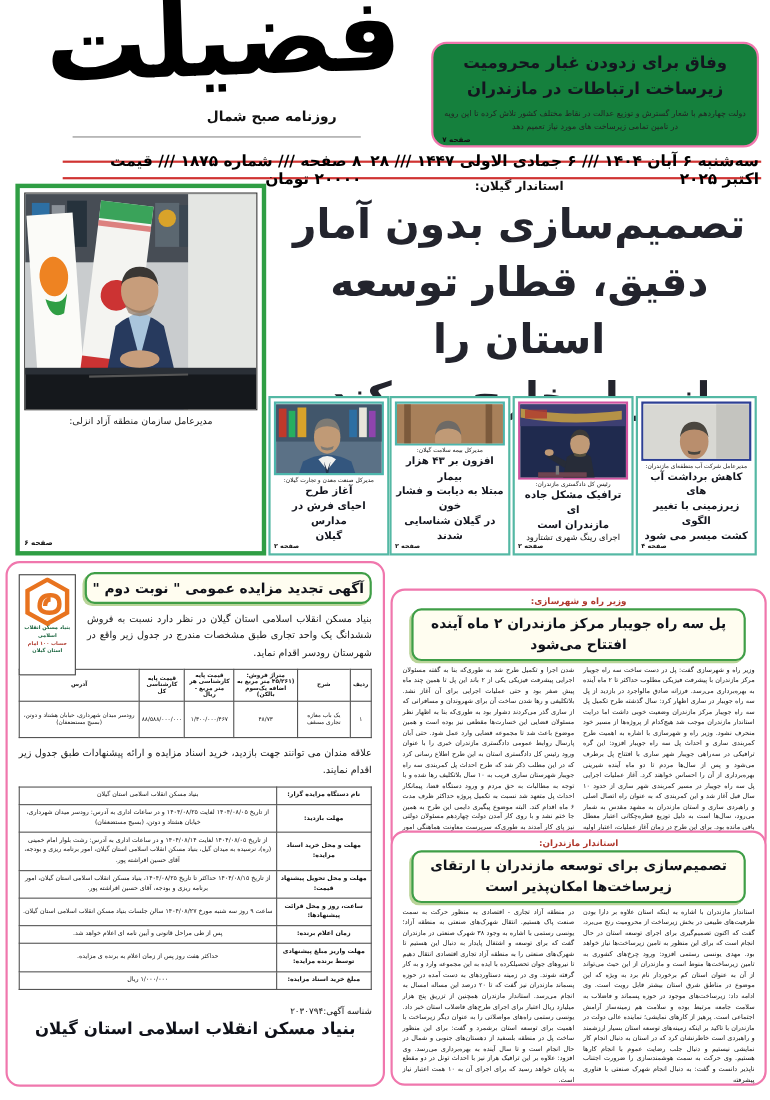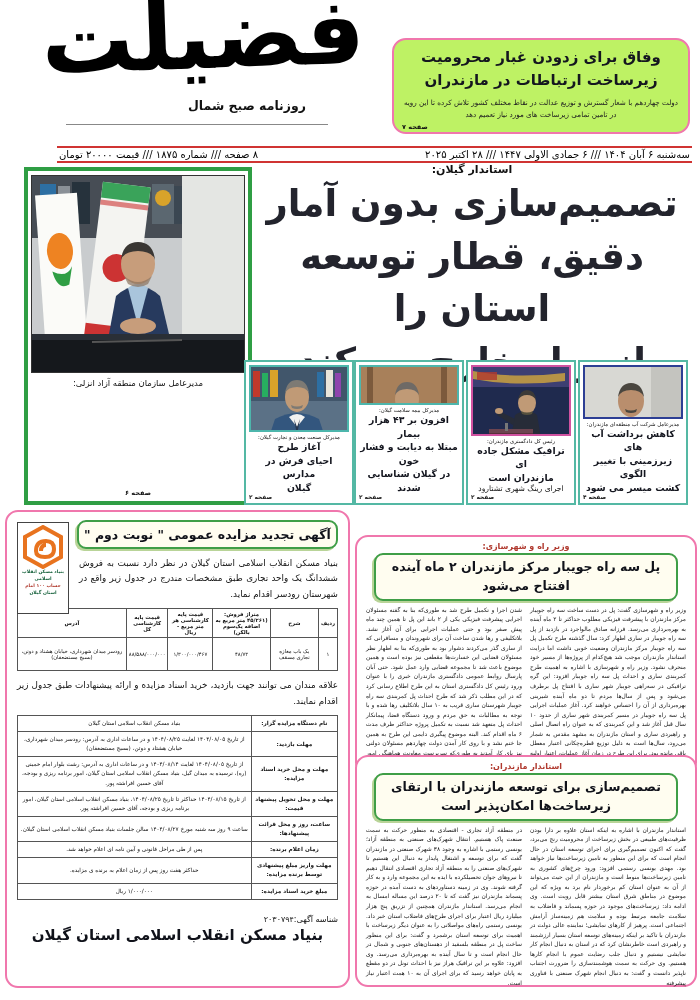--- a/index.html
+++ b/index.html
@@ -9,41 +9,41 @@
 
   
   .masthead{position:absolute;left:38px;top:-14px;width:330px;height:150px;}
   .masthead-title{font-size:92px;font-weight:bold;color:#000;line-height:1.1;
                   transform:rotate(-2deg);letter-spacing:-3px;text-align:center;}
   .masthead-sub{position:absolute;left:150px;top:112px;font-size:12.5px;font-weight:bold;}
   .masthead-rule{position:absolute;left:28px;top:138px;width:262px;height:1px;background:#888;}
 
   
   .topbox{position:absolute;left:392px;top:38px;width:298px;height:96px;
-          border:2px solid #f077ad;border-radius:14px;background:#bef264;padding:6px 8px 2px;box-sizing:border-box;}
+          border:2px solid #f077ad;border-radius:14px;background:#15803d;padding:6px 8px 2px;box-sizing:border-box;}
   .topbox-headline{font-size:15px;font-weight:bold;text-align:center;line-height:1.55;color:#14161f;}
   .topbox-sub{font-size:7.2px;text-align:center;line-height:1.7;margin-top:4px;color:#222;}
   .topbox-page{font-size:6.5px;font-weight:bold;text-align:left;margin-top:2px;}
 
   
   .datestrip{position:absolute;left:57px;top:146px;width:635px;height:17px;
              border-top:2px solid #d03432;border-bottom:2px solid #d03432;
              display:flex;justify-content:space-between;align-items:center;box-sizing:border-box;padding:0 2px;}
-  .datestrip span{font-size:10px;font-weight:normal;color:#000;}
+  .datestrip span{font-size:14px;font-weight:bold;color:#000;}
 
   
   .lead{position:absolute;left:252px;top:163px;width:440px;}
   .lead-kicker{font-size:11px;font-weight:bold;text-align:center;}
   .lead-headline{font-size:37px;font-weight:bold;text-align:center;line-height:1.42;
                  color:#23242d;margin-top:2px;letter-spacing:-1px;}
   .lead-page{font-size:7.5px;font-weight:bold;text-align:left;margin-top:3px;}
 
   
-  .photobox{position:absolute;left:24px;top:167px;width:228px;height:338px;
-            border:4px solid #2f9e44;background:#fff;box-sizing:border-box;padding:4px;display:flex;flex-direction:column;align-items:center;}
+  .photobox{position:absolute;left:14px;top:167px;width:228px;height:338px;
+            border:4px solid #2f9e44;background:#fff;box-sizing:border-box;padding:4px;display:flex;flex-direction:column;}
   .photobox .photo{border:1px solid #333;height:196px;overflow:hidden;}
   .pb-kicker{font-size:8.5px;text-align:center;margin-top:5px;}
   .pb-headline{font-size:15.5px;font-weight:bold;text-align:center;line-height:1.55;color:#14161f;}
   .pb-page{font-size:6.5px;font-weight:bold;text-align:left;margin-top:auto;}
 
   
   .sbox{position:absolute;top:360px;width:110px;height:145px;border:2px solid #54b8a4;background:#fff;
         box-sizing:border-box;padding:3px;display:flex;flex-direction:column;}
   .sb-photo{height:88px;overflow:hidden;border:2px solid #4db6ac;box-sizing:border-box;}
   .sbox.b0 .sb-photo{border-color:#2d3f94;}

